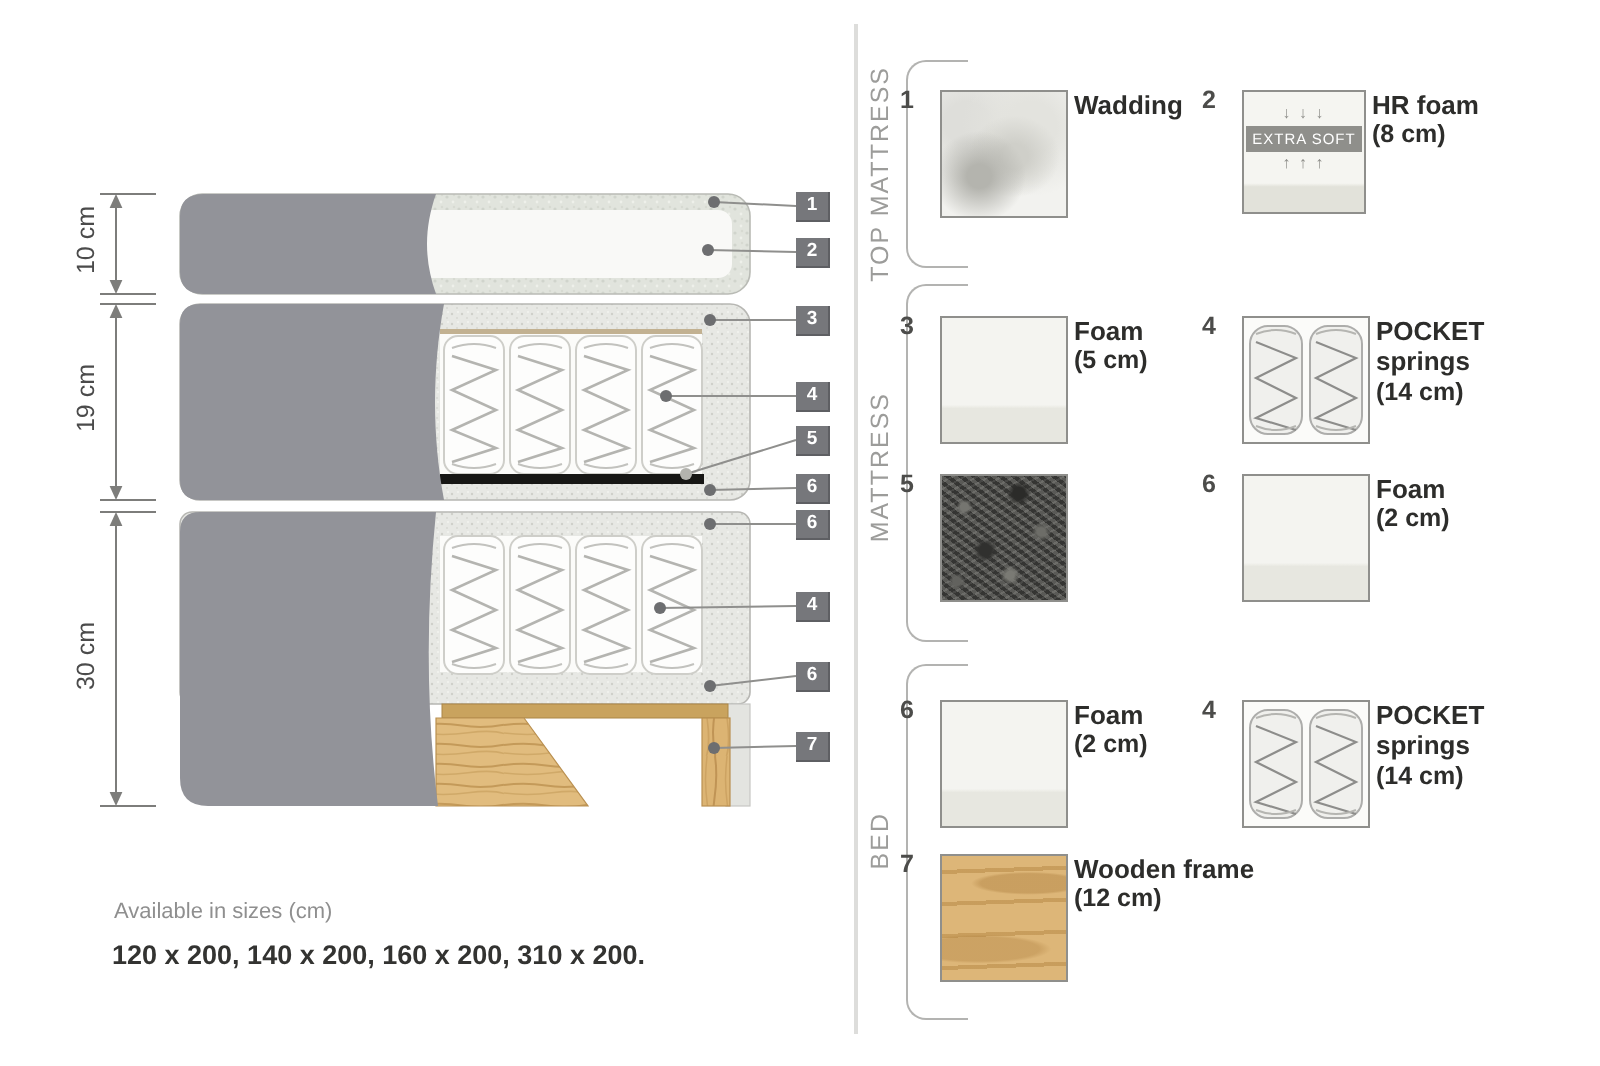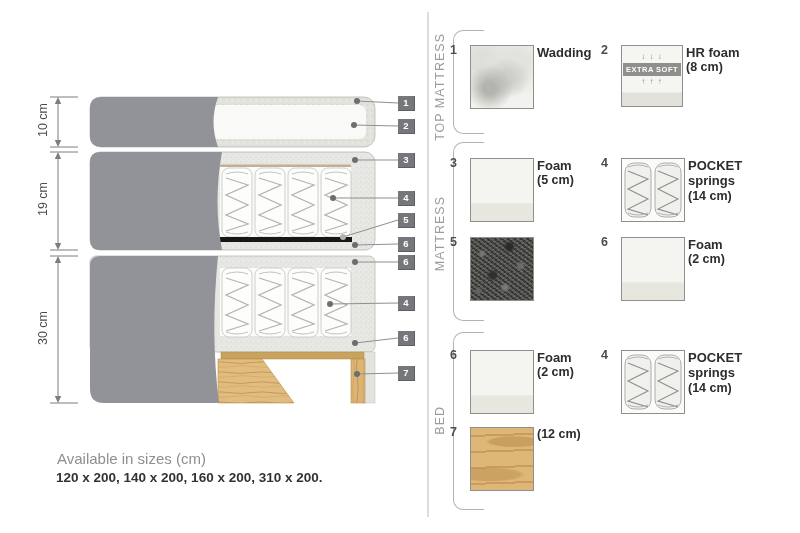--- a/index.html
+++ b/index.html
@@ -13,21 +13,21 @@
   .tag{
     position:absolute;left:398px;width:16px;height:14px;
     background:#76777b;border-right:1px solid #5e5f63;border-bottom:1px solid #5e5f63;
     color:#ffffff;font-size:9.5px;font-weight:bold;line-height:14px;text-align:center;
   }
   .dim-label{
     position:absolute;width:60px;left:13px;text-align:center;
     transform:rotate(-90deg);transform-origin:center;
     font-size:12.5px;color:#4b4b4b;white-space:nowrap;
   }
-  .footer-title{position:absolute;left:57px;top:450px;font-size:15px;color:#8f8f8f;}
+  .footer-title{position:absolute;left:57px;top:450px;font-size:11px;color:#8f8f8f;}
   .footer-sizes{position:absolute;left:56px;top:470px;font-size:13.5px;font-weight:600;color:#333331;}
   
   .divider{position:absolute;left:427px;top:12px;width:2px;height:505px;background:#dddddb;}
   
   .bracket{
     position:absolute;left:453px;width:30px;
     border-left:1.5px solid #b3b3b1;border-top:1.5px solid #b3b3b1;border-bottom:1.5px solid #b3b3b1;
     border-radius:10px 0 0 10px;
   }
   .bk-top{top:30px;height:102px;}
@@ -58,21 +58,21 @@
       radial-gradient(ellipse at 20% 25%, #dededa 0 16%, rgba(0,0,0,0) 50%);
   }
   .sw-foam{background:linear-gradient(180deg,#f4f4f0 0 70%,#e7e7e0 73% 100%);}
   .sw-hrfoam{
     background:linear-gradient(180deg,#f5f5f1 0 76%,#e2e2da 79% 100%);
     display:flex;flex-direction:column;align-items:center;justify-content:flex-start;
     padding-top:7px;box-sizing:border-box;
   }
   .sw-arrows{font-size:8px;color:#8d8d89;line-height:1;letter-spacing:1px;}
   .sw-badge{
-    background:#8f8f8b;color:#ffffff;font-size:7.5px;font-weight:bold;letter-spacing:0.5px;
+    background:#8f8f8b;color:#ffffff;font-size:7.5px;font-weight:normal;letter-spacing:0.5px;
     padding:2px 3px;margin:2px 0;white-space:nowrap;
   }
   .sw-felt{
     background-color:#4e4e4c;
     background-image:
       radial-gradient(circle at 18% 25%, #757570 0 2px, rgba(0,0,0,0) 4px),
       radial-gradient(circle at 62% 14%, #2b2b29 0 3px, rgba(0,0,0,0) 6px),
       radial-gradient(circle at 80% 45%, #6d6d68 0 2px, rgba(0,0,0,0) 5px),
       radial-gradient(circle at 35% 60%, #30302e 0 3px, rgba(0,0,0,0) 6px),
       radial-gradient(circle at 55% 80%, #7a7a74 0 2px, rgba(0,0,0,0) 5px),
@@ -313,15 +313,16 @@
   </div>
   <div class="item-label">
     <div class="nm">POCKET springs</div>
     <div class="dt">(14 cm)</div>
   </div>
 </div>
 <div class="item" style="left:450px;top:427px;">
   <div class="item-num">7</div>
   <div class="swatch sw-wood"></div>
   <div class="item-label wide">
+    <div class="nm">Wooden frame</div>
     <div class="dt">(12 cm)</div>
   </div>
 </div>
 
 </body></html>

